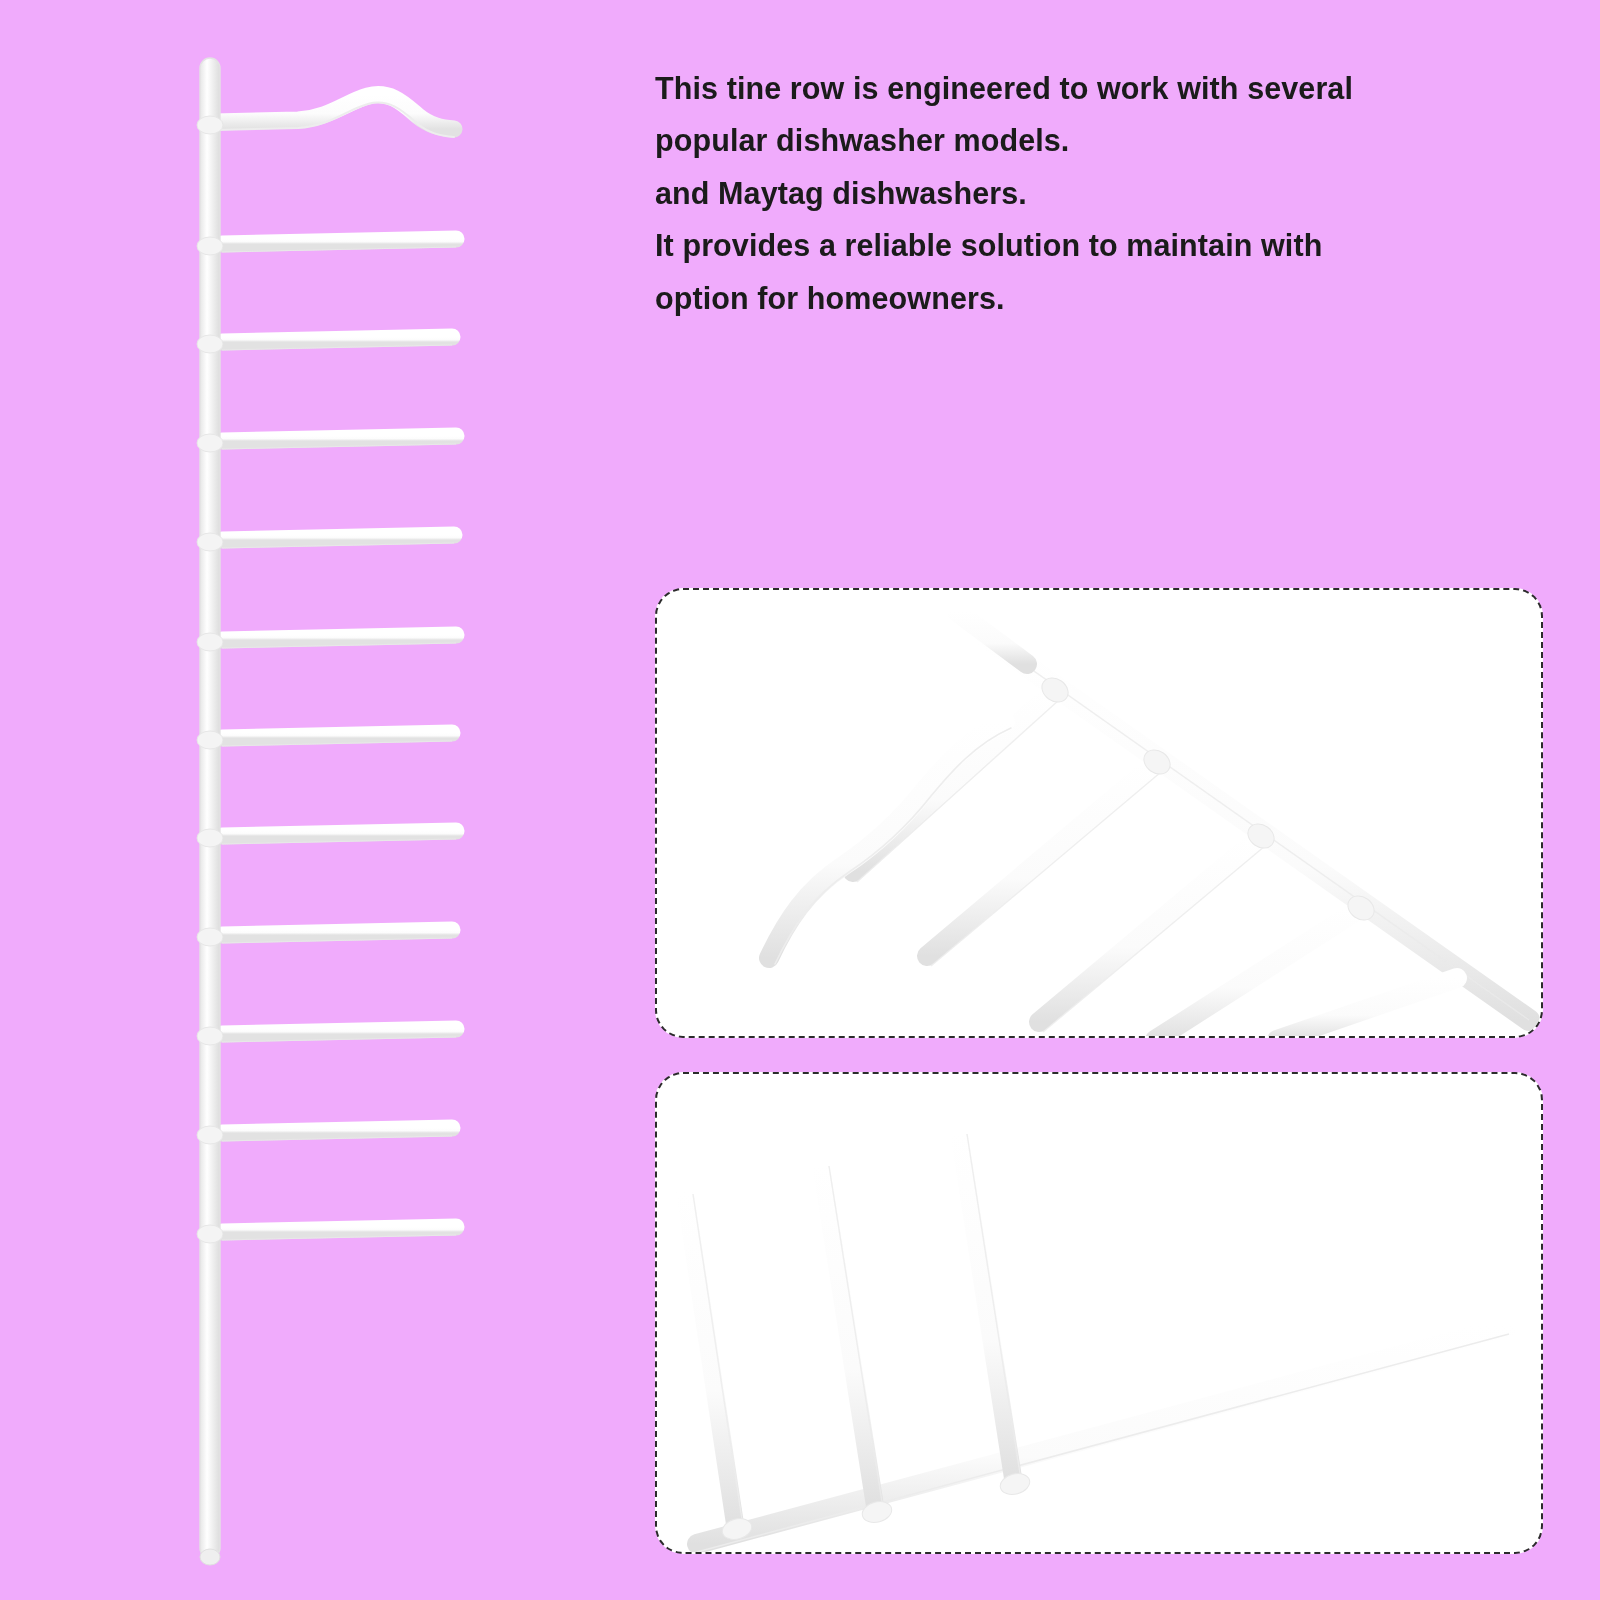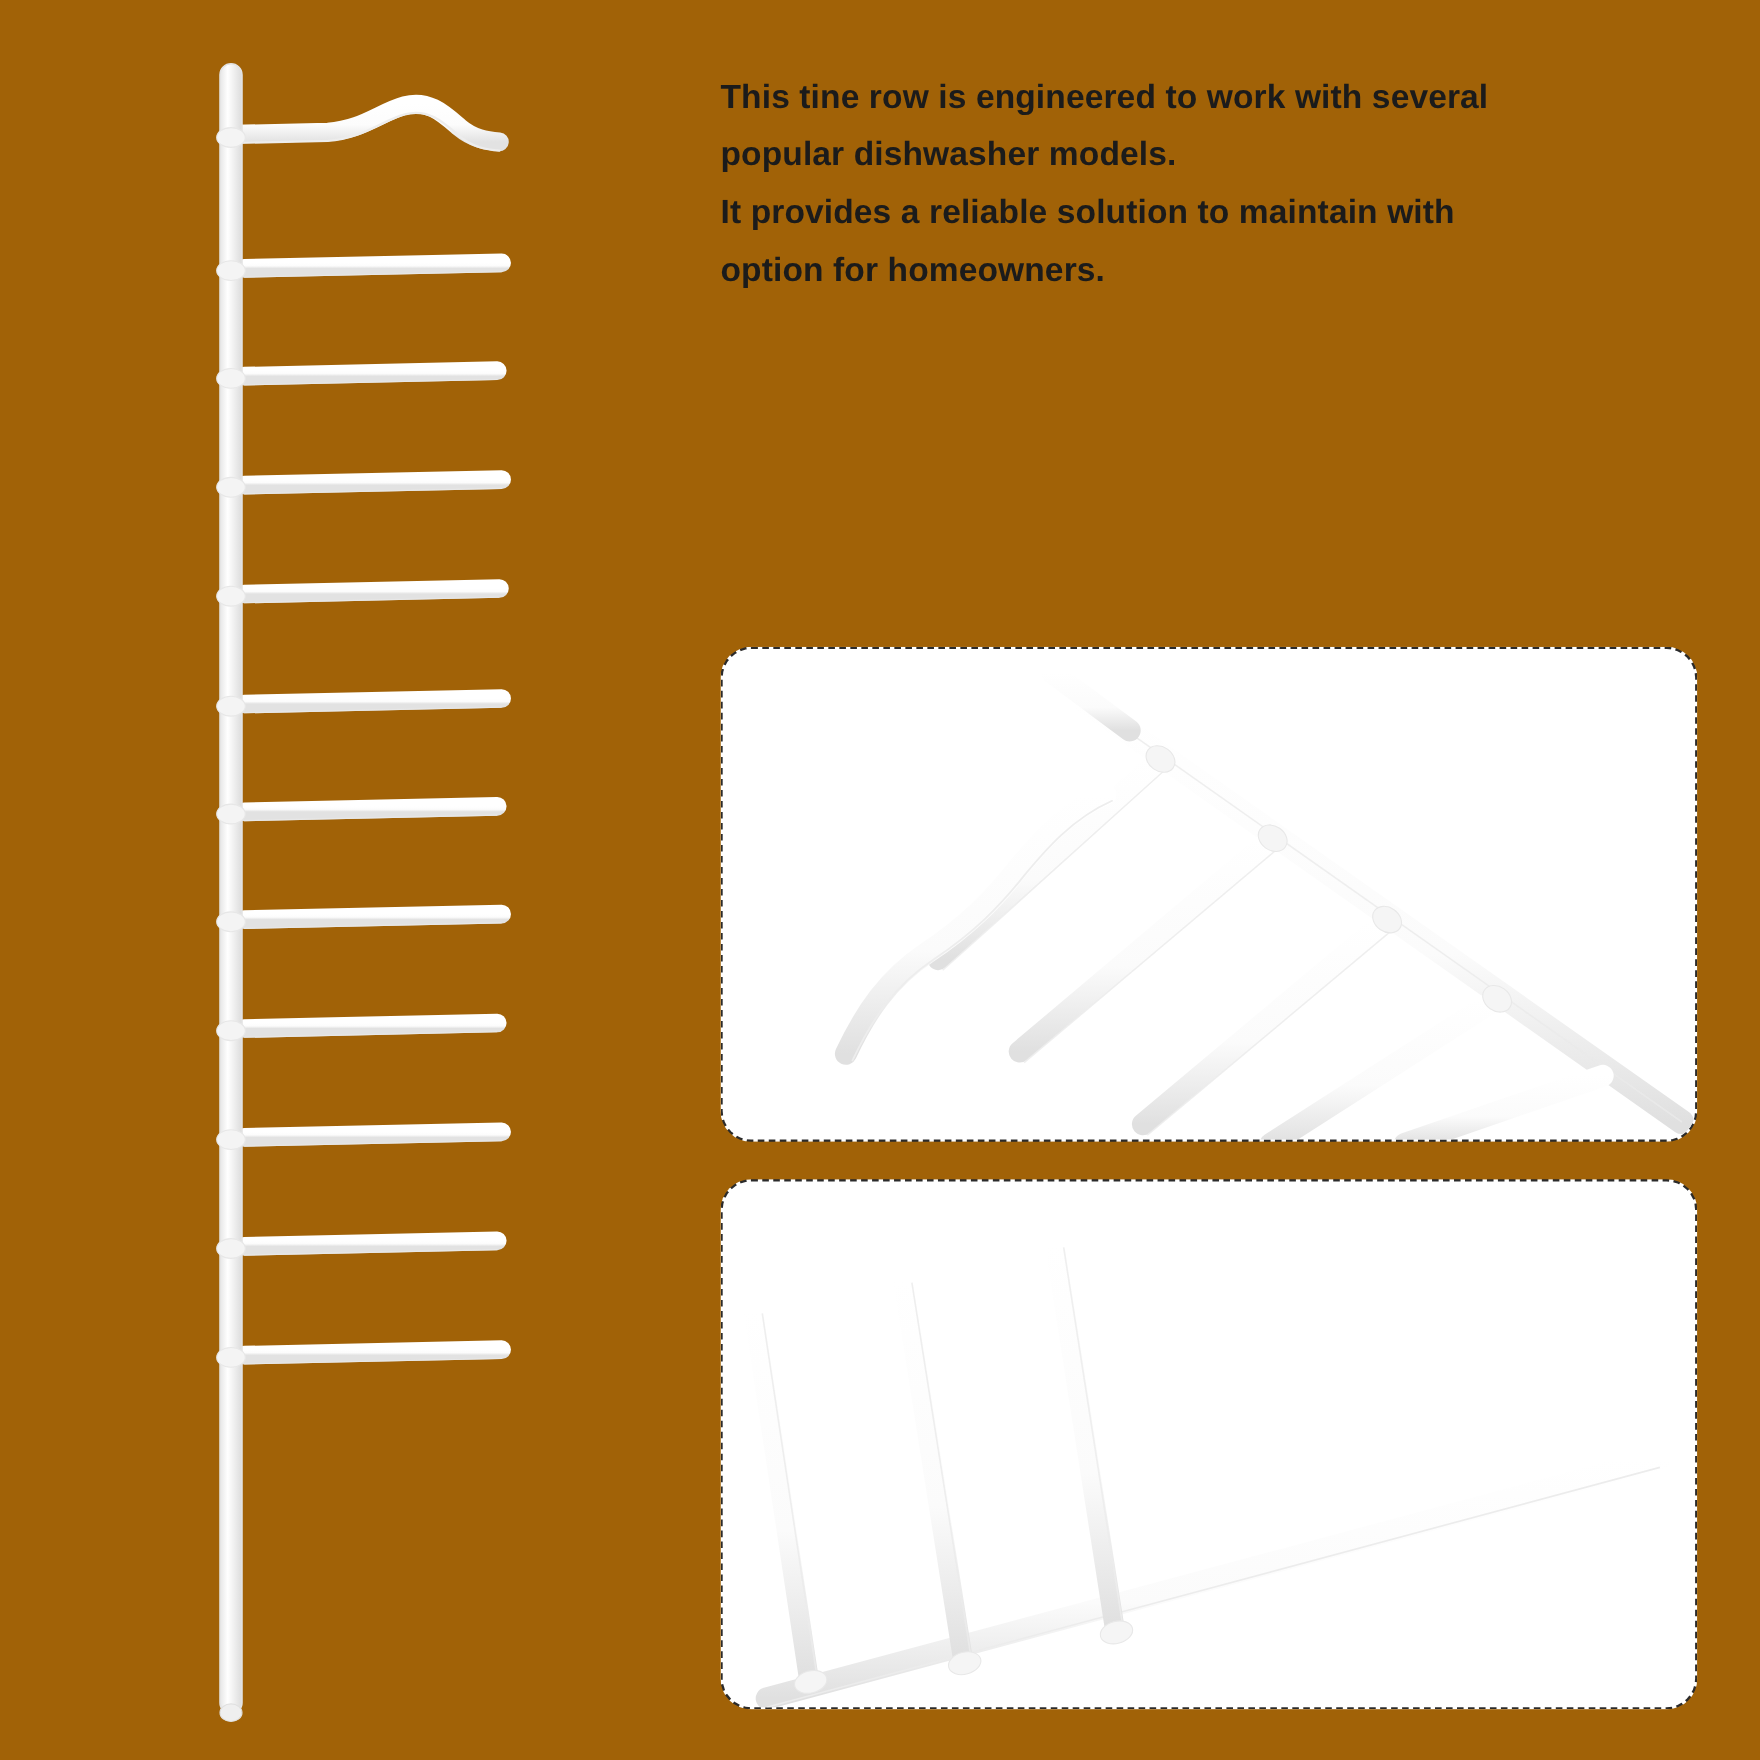--- a/index.html
+++ b/index.html
@@ -13,21 +13,21 @@
     font-family: "Liberation Sans", sans-serif;
     position: relative;
     overflow: hidden;
   }
 
   #page {
     position: absolute;
     left: 0; top: 0;
     width: 1600px;
     height: 1600px;
-    background: #a16207;
+    background: #f0abfc;
   }
 
   
   #left-product {
     position: absolute;
     left: 150px;
     top: 30px;
     width: 420px;
     height: 1560px;
   }
@@ -149,20 +149,21 @@
         <ellipse cx="60" cy="1204" rx="13" ry="9"></ellipse>
       </g>
 
       <ellipse cx="60" cy="1527" rx="10" ry="8" fill="#efefef" stroke="#e0e0e0" stroke-width="1"></ellipse>
     </svg>
   </div>
 
   <div id="desc-block">
     <div class="desc-line">This tine row is engineered to work with several</div>
     <div class="desc-line">popular dishwasher models.</div>
+    <div class="desc-line">and Maytag dishwashers.</div>
     <div class="desc-line">It provides a reliable solution to maintain with</div>
     <div class="desc-line">option for homeowners.</div>
   </div>
 
   <div class="dashed-panel" id="panel-top">
     <div class="panel-art">
       <svg width="888" height="450" viewBox="0 0 888 450">
         <defs>
           <linearGradient id="g2" x1="0" y1="0" x2="0" y2="1">
             <stop offset="0%" stop-color="#ffffff"></stop>

